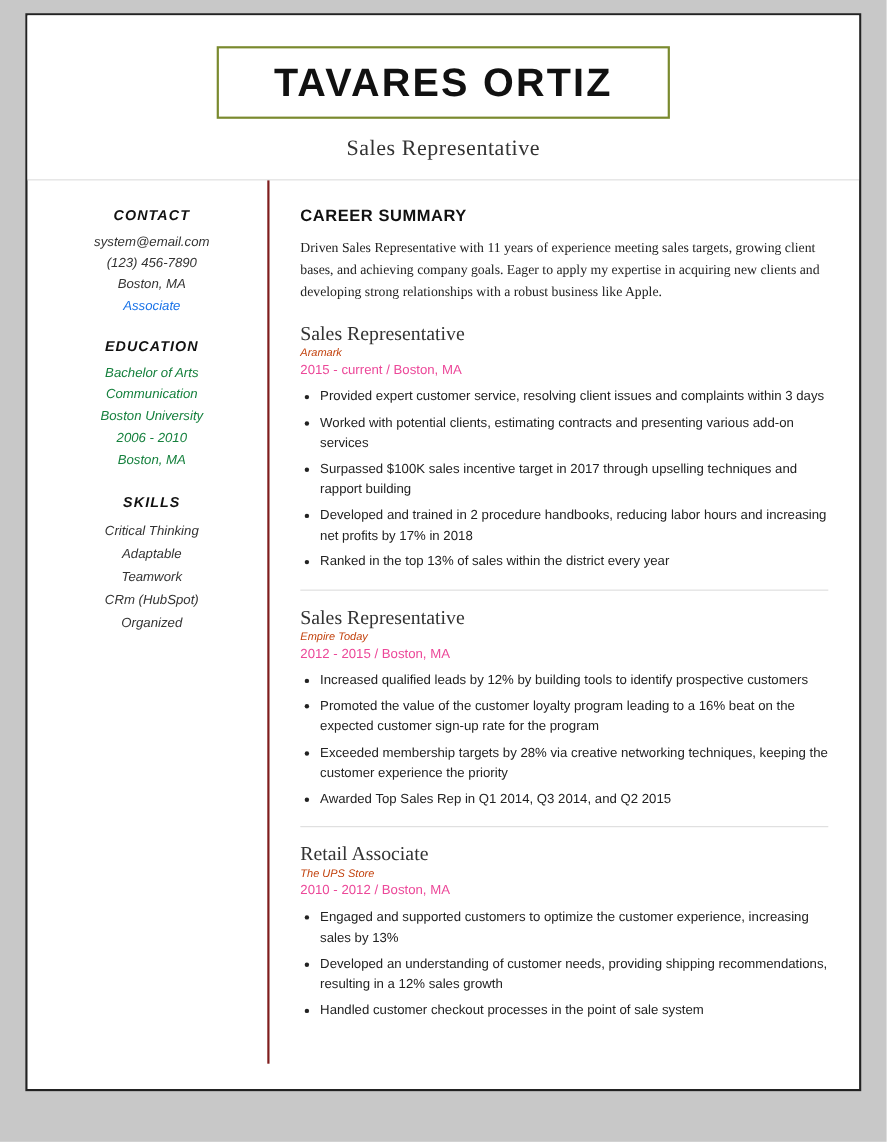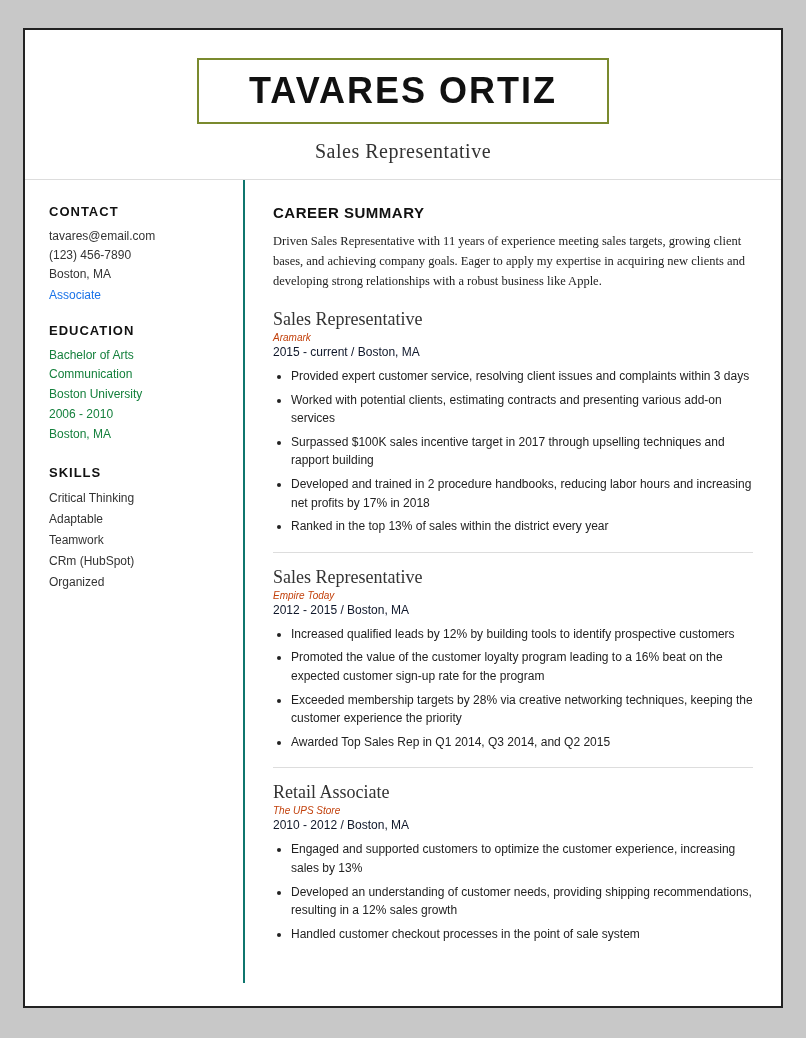--- a/index.html
+++ b/index.html
@@ -8,21 +8,21 @@
       display: flex;
       justify-content: center;
       align-items: flex-start;
       min-height: 1038px;
       font-family: Georgia, 'Times New Roman', serif;
     }
     .resume-page {
       width: 760px;
       min-height: 980px;
       background: #fff;
-      margin: 28px auto;
+      margin: 12px auto;
       padding: 0;
       border: 2px solid #222;
     }
     .header-section {
       text-align: center;
       padding: 28px 40px 16px 40px;
       background: #fff;
     }
     .name-box {
       border: 2px solid #7a8a2e;
@@ -46,22 +46,23 @@
       letter-spacing: 0.5px;
     }
     .main-content {
       display: flex;
       border-top: 1px solid #ddd;
     }
     .left-column {
       width: 220px;
       min-width: 220px;
       padding: 24px 16px 24px 24px;
-      border-right: 2px solid #0f766e;
-      text-align: left;
+      border-right: 2px solid #7f1d1d;
+      text-align: center;
+      font-style: italic;
     }
     .right-column {
       flex: 1;
       padding: 24px 28px 24px 28px;
     }
     .section-title-left {
       font-family: Arial, sans-serif;
       font-size: 13px;
       font-weight: 900;
       letter-spacing: 1px;
@@ -135,21 +136,21 @@
     .company-name {
       font-family: Arial, sans-serif;
       font-size: 10px;
       color: #c2410c;
       margin-bottom: 2px;
       font-style: italic;
     }
     .job-meta {
       font-family: Arial, sans-serif;
       font-size: 12px;
-      color: #0f172a;
+      color: #ec4899;
       margin-bottom: 8px;
     }
     .job-bullets {
       padding-left: 18px;
       margin-bottom: 16px;
     }
     .job-bullets li {
       font-family: Arial, sans-serif;
       font-size: 12px;
       color: #222;
@@ -175,21 +176,21 @@
       <h1>TAVARES ORTIZ</h1>
     </div>
     <div class="job-title">Sales Representative</div>
   </div>
 
   <div class="main-content">
 
     <div class="left-column">
 
       <div class="section-title-left">CONTACT</div>
-      <div class="contact-item">tavares@email.com</div>
+      <div class="contact-item">system@email.com</div>
       <div class="contact-item">(123) 456-7890</div>
       <div class="contact-item">Boston, MA</div>
       <div>
         <a class="contact-link" href="#">Associate</a>
       </div>
 
       <div class="section-title-left">EDUCATION</div>
       <div class="edu-item">Bachelor of Arts</div>
       <div class="edu-item">Communication</div>
       <div class="edu-item">Boston University</div>

